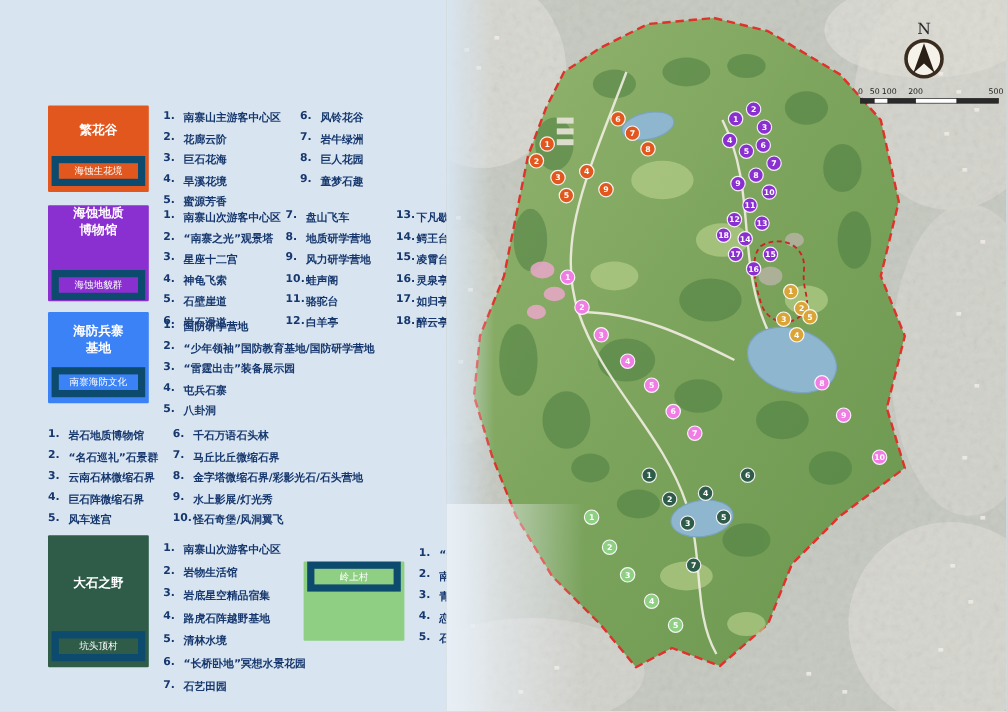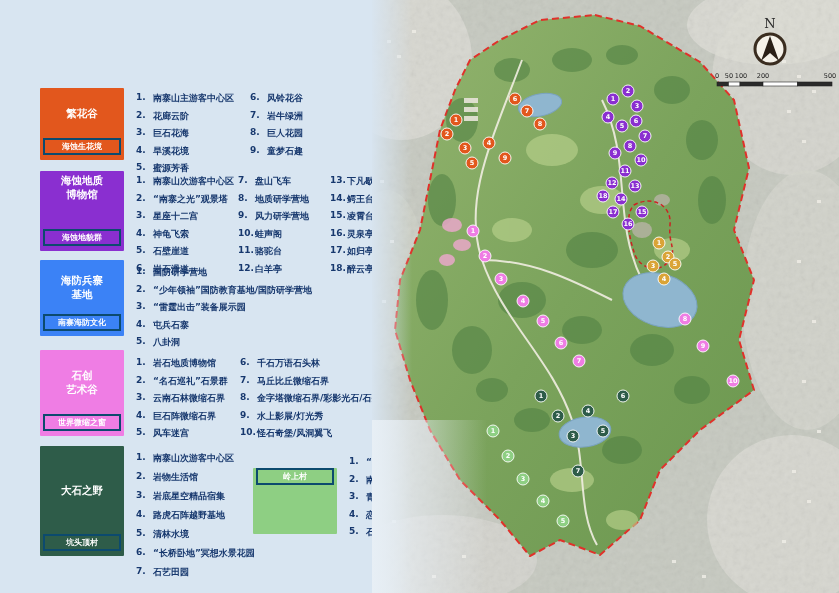--- a/index.html
+++ b/index.html
@@ -3,21 +3,21 @@
 <meta charset="utf-8">
 <style>
   html,body{margin:0;padding:0;background:#d8e5f1;font-family:"DejaVu Sans",sans-serif;}
   #page{position:relative;width:839px;height:593px;overflow:hidden;background:#d8e5f1;}
 
   
   #legend{position:absolute;left:0;top:0;width:470px;height:593px;}
   .section{position:absolute;display:flex;align-items:flex-start;}
   .cat-box{width:84px;flex:none;display:flex;flex-direction:column;color:#fff;text-align:center;margin-right:12px;border-radius:1px;}
   .cat-title{flex:1;display:flex;align-items:center;justify-content:center;font-size:10.5px;font-weight:700;white-space:pre-line;line-height:1.35;}
-  .cat-tag{margin:0 3px 5px;border:2px solid #0c4a6e;font-size:8px;font-weight:700;padding:1.5px 0;line-height:1.2;}
+  .cat-tag{margin:0 3px 5px;border:6px solid #0c4a6e;font-size:8px;font-weight:400;padding:1.5px 0;line-height:1.2;}
   .cols{display:flex;}
   .col{display:flex;flex-direction:column;}
   .item{display:flex;white-space:nowrap;margin-bottom:4.6px;font-size:9px;font-weight:700;color:#17386e;}
   .num{width:17px;flex:none;}
 
   .sec-0{top:88px;left:40px;}  .sec-0 .cat-box{height:72px;}  .sec-0 .cols{margin-top:4px;} .sec-0 .col-0{width:114px;} .sec-0 .col-1{width:112px;}
   .sec-1{top:171px;left:40px;} .sec-1 .cat-box{height:80px;gap:26px;}  .sec-1 .cols{margin-top:4px;} .sec-1 .col-0{width:102px;} .sec-1 .col-1{width:92px;} .sec-1 .col-2{width:78px;}
   .sec-2{top:260px;left:40px;} .sec-2 .cat-box{height:76px;}  .sec-2 .cols{margin-top:6px;} .sec-2 .col-0{width:252px;}
   .sec-3{top:350px;left:40px;} .sec-3 .cat-box{height:86px;}  .sec-3 .cols{margin-top:7px;} .sec-3 .col-0{width:104px;} .sec-3 .col-1{width:165px;}
   .sec-4{top:446px;left:40px;} .sec-4 .cat-box{height:110px;} .sec-4 .cols{margin-top:6px;} .sec-4 .col-0{width:145px;} .sec-4 .item{margin-bottom:6px;}
@@ -192,25 +192,20 @@
               <span class="lbl">屯兵石寨</span>
             </div>
             <div class="item">
               <span class="num">5.</span>
               <span class="lbl">八卦洞</span>
             </div>
           </div>
         </div>
       </div>
       <div class="section sec-3">
-        <div class="cat-box" style="background: rgb(239, 125, 228);">
-          <div class="cat-title">石创
-艺术谷</div>
-          <div class="cat-tag">世界微缩之窗</div>
-        </div>
         <div class="cols">
           <div class="col col-0">
             <div class="item">
               <span class="num">1.</span>
               <span class="lbl">岩石地质博物馆</span>
             </div>
             <div class="item">
               <span class="num">2.</span>
               <span class="lbl">“名石巡礼”石景群</span>
             </div>

